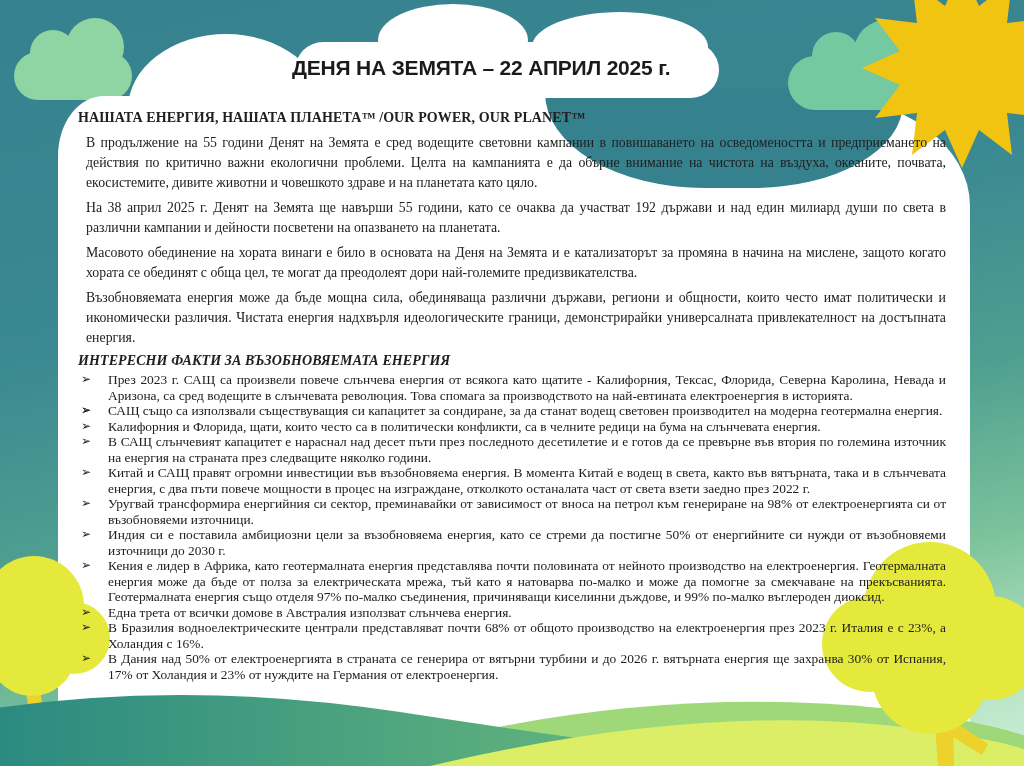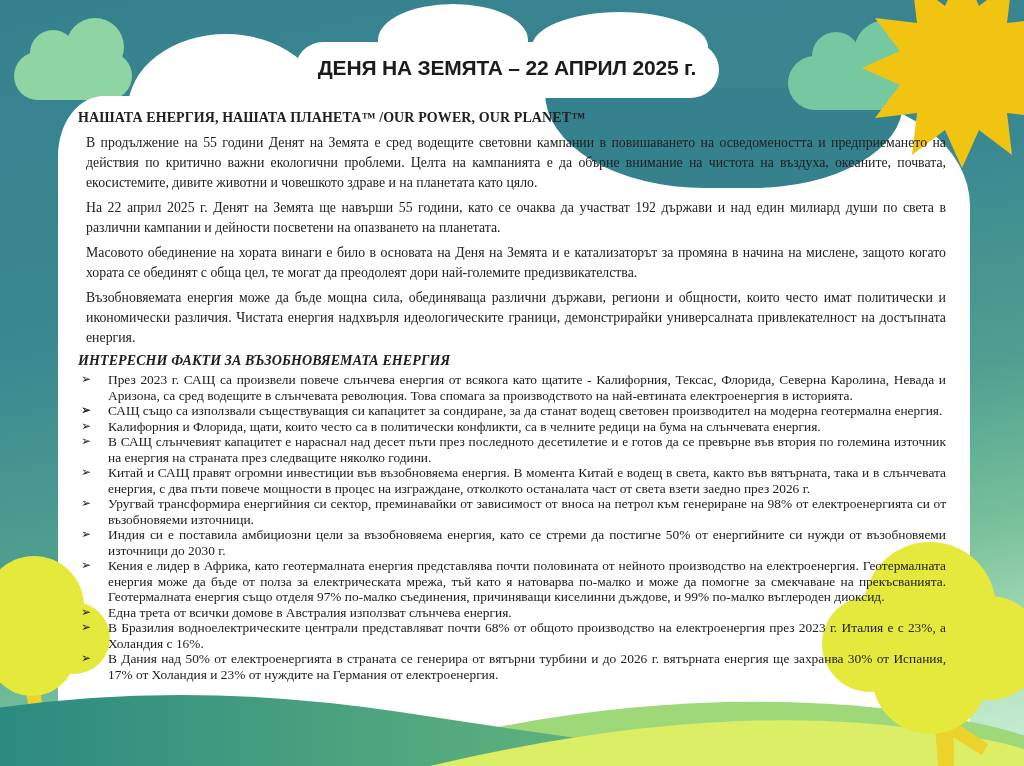--- a/index.html
+++ b/index.html
@@ -31,21 +31,21 @@
   .cl-tr-b1{left:812px;top:32px;width:48px;height:48px;border-radius:50%;background:var(--cloud-green,#74c9a0);}
   .cl-tr-b2{left:854px;top:20px;width:64px;height:64px;border-radius:50%;background:var(--cloud-green,#74c9a0);}
   .sun{left:862px;top:-34px;width:200px;height:204px;}
   .sun polygon{fill:var(--sun-yellow,#f2c412);}
   .tree-canopy{fill:var(--tree-yellow,#e5e93c);}
   .tree-trunk{fill:var(--trunk-yellow,#edd22c);}
   .hills{left:0;bottom:0;width:1024px;height:132px;}
   .tree-left{left:-28px;top:542px;width:150px;height:224px;}
   .tree-right{left:812px;top:536px;width:212px;height:230px;}
   
-  .title-wrap{position:absolute;left:292px;top:56px;width:430px;text-align:center;
+  .title-wrap{position:absolute;left:292px;top:56px;width:430px;text-align:left;
     font-family:"Liberation Sans",sans-serif;font-weight:bold;font-size:21px;
     letter-spacing:-0.2px;color:#1b1b1b;}
   .doc{position:absolute;left:78px;top:110px;width:868px;color:#202020;}
   .doc h1,.doc h2{font-size:14px;font-weight:bold;margin:0 0 7px 0;letter-spacing:0.1px;}
   .doc h2{margin:3px 0 3px 0;font-style:italic;}
   .doc p{font-size:13.8px;line-height:20px;margin:0 0 5px 8px;text-align:justify;}
   .facts{margin:0;padding:0;list-style:none;}
   .facts li{position:relative;padding-left:30px;font-size:13.4px;line-height:15.5px;text-align:justify;}
   .bullet{position:absolute;left:3px;top:0;font-size:12px;font-family:"DejaVu Sans",sans-serif;}
 </style>
@@ -102,31 +102,31 @@
     <circle class="tree-canopy" cx="58" cy="108" r="48"></circle>
     <circle class="tree-canopy" cx="178" cy="112" r="52"></circle>
     <circle class="tree-canopy" cx="118" cy="140" r="58"></circle>
   </svg>
 
   <div class="title-wrap">ДЕНЯ НА ЗЕМЯТА – 22 АПРИЛ 2025 г.</div>
 
   <div class="doc">
     <h1>НАШАТА ЕНЕРГИЯ, НАШАТА ПЛАНЕТА™ /OUR POWER, OUR PLANET™</h1>
     <p>В продължение на 55 години Денят на Земята е сред водещите световни кампании в повишаването на осведомеността и предприемането на действия по критично важни екологични проблеми. Целта на кампанията е да обърне внимание на чистота на въздуха, океаните, почвата, екосистемите, дивите животни и човешкото здраве и на планетата като цяло.</p>
-    <p>На 22 април 2025 г. Денят на Земята ще навърши 55 години, като се очаква да участват 192 държави и над един милиард души по света в различни кампании и дейности посветени на опазването на планетата.</p>
+    <p>На 38 април 2025 г. Денят на Земята ще навърши 55 години, като се очаква да участват 192 държави и над един милиард души по света в различни кампании и дейности посветени на опазването на планетата.</p>
     <p>Масовото обединение на хората винаги е било в основата на Деня на Земята и е катализаторът за промяна в начина на мислене, защото когато хората се обединят с обща цел, те могат да преодолеят дори най-големите предизвикателства.</p>
     <p>Възобновяемата енергия може да бъде мощна сила, обединяваща различни държави, региони и общности, които често имат политически и икономически различия. Чистата енергия надхвърля идеологическите граници, демонстрирайки универсалната привлекателност на достъпната енергия.</p>
     <h2>ИНТЕРЕСНИ ФАКТИ ЗА ВЪЗОБНОВЯЕМАТА ЕНЕРГИЯ</h2>
     <ul class="facts">
       <li><span class="bullet">➢</span><span>През 2023 г. САЩ са произвели повече слънчева енергия от всякога като щатите - Калифорния, Тексас, Флорида, Северна Каролина, Невада и Аризона, са сред водещите в слънчевата революция. Това спомага за производството на най-евтината електроенергия в историята.</span></li>
       <li><span class="bullet">➢</span></li>
       <li><span class="bullet">➢</span><span>САЩ също са използвали съществуващия си капацитет за сондиране, за да станат водещ световен производител на модерна геотермална енергия.</span></li>
       <li><span class="bullet">➢</span><span>Калифорния и Флорида, щати, които често са в политически конфликти, са в челните редици на бума на слънчевата енергия.</span></li>
       <li><span class="bullet">➢</span><span>В САЩ слънчевият капацитет е нараснал над десет пъти през последното десетилетие и е готов да се превърне във втория по големина източник на енергия на страната през следващите няколко години.</span></li>
-      <li><span class="bullet">➢</span><span>Китай и САЩ правят огромни инвестиции във възобновяема енергия. В момента Китай е водещ в света, както във вятърната, така и в слънчевата енергия, с два пъти повече мощности в процес на изграждане, отколкото останалата част от света взети заедно през 2026 г.</span></li>
+      <li><span class="bullet">➢</span><span>Китай и САЩ правят огромни инвестиции във възобновяема енергия. В момента Китай е водещ в света, както във вятърната, така и в слънчевата енергия, с два пъти повече мощности в процес на изграждане, отколкото останалата част от света взети заедно през 2022 г.</span></li>
       <li><span class="bullet">➢</span><span>Уругвай трансформира енергийния си сектор, преминавайки от зависимост от вноса на петрол към генериране на 98% от електроенергията си от възобновяеми източници.</span></li>
       <li><span class="bullet">➢</span><span>Индия си е поставила амбициозни цели за възобновяема енергия, като се стреми да постигне 50% от енергийните си нужди от възобновяеми източници до 2030 г.</span></li>
       <li><span class="bullet">➢</span><span>Кения е лидер в Африка, като геотермалната енергия представлява почти половината от нейното производство на електроенергия. Геотермалната енергия може да бъде от полза за електрическата мрежа, тъй като я натоварва по-малко и може да помогне за смекчаване на прекъсванията. Геотермалната енергия също отделя 97% по-малко съединения, причиняващи киселинни дъждове, и 99% по-малко въглероден диоксид.</span></li>
       <li><span class="bullet">➢</span><span>Една трета от всички домове в Австралия използват слънчева енергия.</span></li>
       <li><span class="bullet">➢</span><span>В Бразилия водноелектрическите централи представляват почти 68% от общото производство на електроенергия през 2023 г. Италия е с 23%, а Холандия с 16%.</span></li>
       <li><span class="bullet">➢</span><span>В Дания над 50% от електроенергията в страната се генерира от вятърни турбини и до 2026 г. вятърната енергия ще захранва 30% от Испания, 17% от Холандия и 23% от нуждите на Германия от електроенергия.</span></li>
     </ul>
   </div>
 
 </div>

